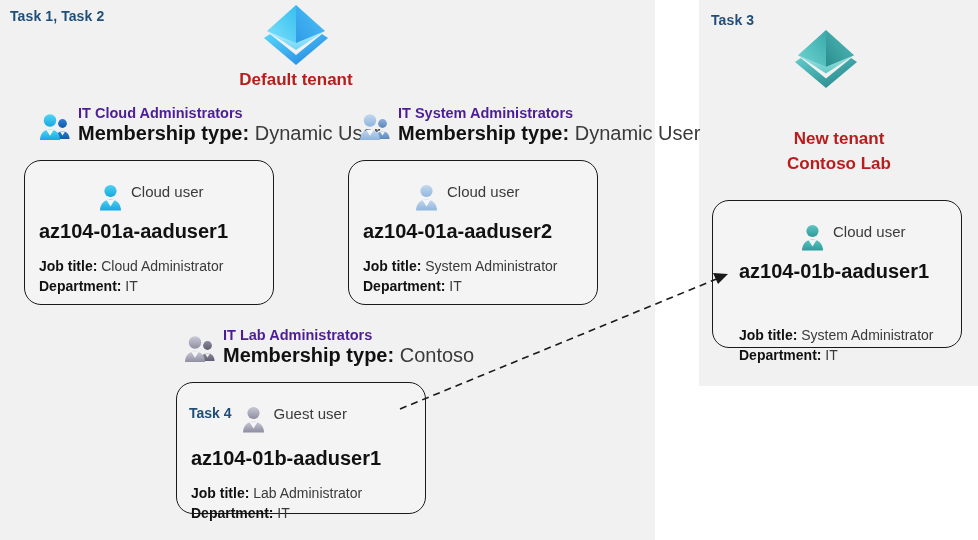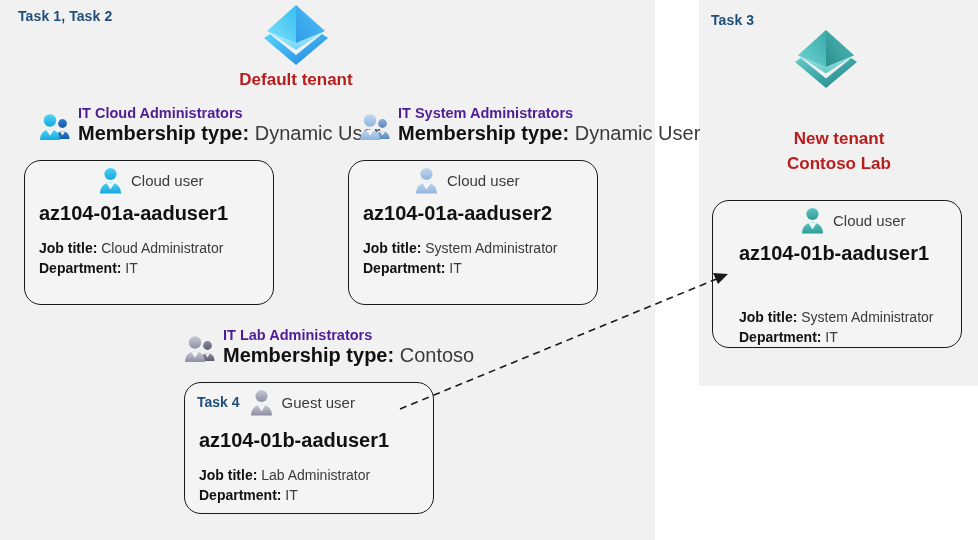--- a/index.html
+++ b/index.html
@@ -49,24 +49,24 @@
 
   
   .card{
     position:absolute;
     background:#f4f4f4;
     border:1.6px solid #1a1a1a;
     border-radius:17px;
     box-sizing:border-box;
   }
   .card-head{
-    display:flex;align-items:center;
+    display:flex;
     height:30px;
     padding-left:10px;
-    margin-top:4px;
+    margin-top:22px;
   }
   .card-head .task-inline{
     font-weight:bold;font-size:14px;color:#1f4e79;margin-right:8px;white-space:nowrap;
   }
   .user-icon{width:27px;height:28px;flex:0 0 27px;}
   .user-icon svg{display:block;width:100%;height:100%;}
   .user-kind{font-size:15px;color:#3a3a3a;margin-left:7px;white-space:nowrap;}
   .card-name{
     font-weight:bold;font-size:20px;color:#111;
     padding:0 0 0 14px;margin-top:7px;white-space:nowrap;
@@ -76,21 +76,21 @@
   .prop b{color:#111;font-weight:bold;}
 
   #arrow-layer{position:absolute;left:0;top:0;width:978px;height:540px;pointer-events:none;}
 </style>
 </head>
 <body>
 
 <div class="panel" id="left-panel"></div>
 <div class="panel" id="right-panel"></div>
 
-<div class="task-label" style="left:18px;top:8px;">Task 1, Task 2</div>
+<div class="task-label" style="left:10px;top:8px;">Task 1, Task 2</div>
 <div class="task-label" style="left:711px;top:12px;">Task 3</div>
 
 <div class="tenant-icon" style="left:258px;top:3px;width:76px;height:64px;">
   <svg viewBox="0 0 76 64">
     <defs>
       <linearGradient id="dtL" x1="0" y1="1" x2="1" y2="0">
         <stop offset="0" stop-color="#7fe0fb"></stop>
           <stop offset="1" stop-color="#36bff0"></stop>
       </linearGradient>
       <linearGradient id="dtR" x1="0" y1="1" x2="1" y2="0">
@@ -294,21 +294,21 @@
   </span>
   <span class="group-text">
     <div class="group-title">IT Lab Administrators</div>
     <div class="group-meta">
       <b>Membership type:</b>
       <span>Contoso</span>
     </div>
   </span>
 </div>
 
-<div class="card" style="left:184px;top:382px;width:250px;height:132px;">
+<div class="card" style="left:176px;top:382px;width:250px;height:132px;">
   <div class="card-head" style="padding-left:12px;">
     <span class="task-inline">Task 4</span>
     <span class="user-icon">
       <svg viewBox="0 0 27 28">
         <defs>
           <linearGradient id="gu1" x1="0" y1="0" x2="0" y2="1">
             <stop offset="0" stop-color="#c8c8d5"></stop>
               <stop offset="1" stop-color="#8d8da1"></stop>
           </linearGradient>
         </defs>

